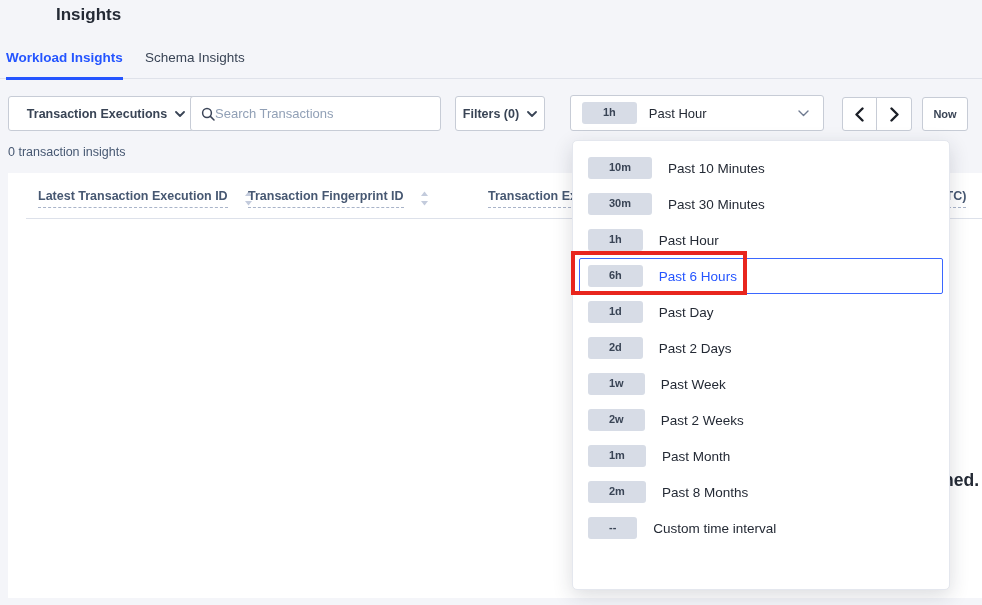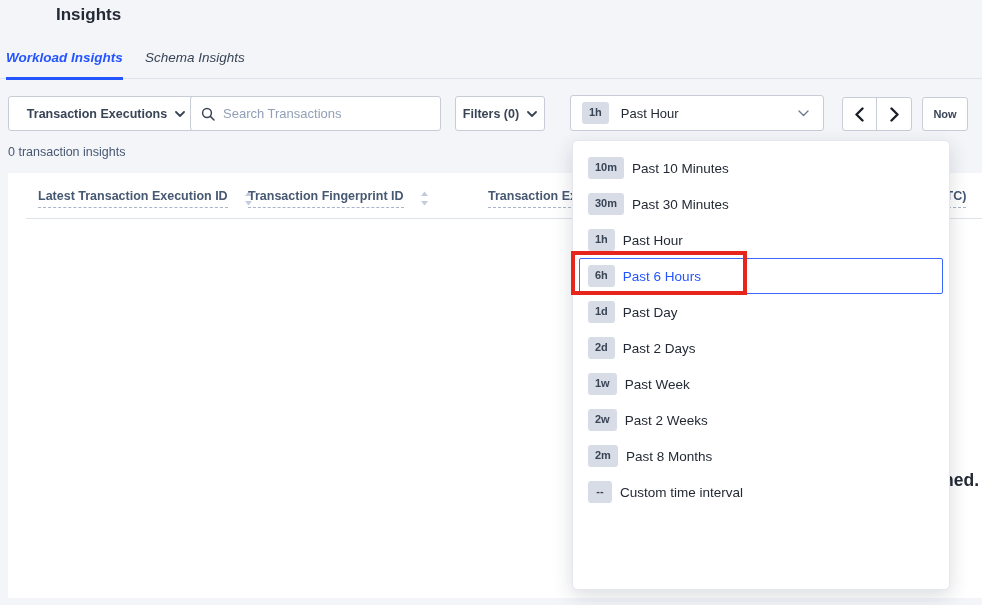--- a/index.html
+++ b/index.html
@@ -4,53 +4,53 @@
 <style>
   * { margin:0; padding:0; box-sizing:border-box; }
   html,body { width:982px; height:605px; }
   body {
     position:relative; overflow:hidden;
     font-family:"Liberation Sans", sans-serif;
     background:#f4f5f9; color:#242a35;
   }
   
   .page-title { position:absolute; left:9px; top:5px; font-size:17px; font-weight:bold; color:#242a35;margin-left:47px; }
-  .tabbar { position:absolute; left:0; top:46px; width:982px; height:33px; border-bottom:1px solid #dfe2ea;font-style:italic; }
+  .tabbar { position:absolute; left:0; top:46px; width:982px; height:33px; border-bottom:1px solid #dfe2ea; }
   .tab { position:absolute; top:4px; font-size:13.5px; cursor:pointer; }
   .tab-active { left:6px; color:#2555ff; font-weight:bold; padding-bottom:12px; border-bottom:3px solid #2555ff; }
   .tab-idle { left:145px; color:#394455; }
   
   .btn {
     position:absolute; top:96px; height:35px; background:#fff;
     border:1px solid #c7ccd6; border-radius:3px;
     display:flex; align-items:center; justify-content:center; gap:8px;
     font-size:12.5px; font-weight:bold; color:#394455; cursor:pointer;
   }
   .btn-view { left:8px; width:196px; }
   .btn-filters { left:455px; width:90px; }
   .searchbox {
     position:absolute; left:190px; top:96px; width:251px; height:35px;
     background:#fff; border:1px solid #c7ccd6; border-radius:3px;
-    display:flex; align-items:center; padding:0 10px; gap:8px;
+    display:flex; align-items:center; padding:0 10px; 
   }
   .searchbox input {
     border:none; outline:none; flex:1; font-size:13px; color:#242a35;
     font-family:"Liberation Sans", sans-serif; background:transparent;
   }
   .searchbox input::placeholder { color:#91a0b6; }
   .timepicker {
     position:absolute; left:570px; top:95px; width:254px; height:36px;
     background:#fff; border:1px solid #c7ccd6; border-radius:3px;
     display:flex; align-items:center; padding:0 14px 0 11px; gap:12px; cursor:pointer;
   }
   .timepicker .tp-label { font-size:13px; color:#242a35; flex:1; }
   .badge {
     display:inline-block; background:#d7dce6; color:#394455;
     font-size:11px; font-weight:bold; border-radius:3px;
-    padding:4px 7px; min-width:24px; text-align:center; line-height:1.2;
+    padding:4px 21px; min-width:24px; text-align:center; line-height:1.2;
   }
   .range-arrows {
     position:absolute; left:842px; top:97px; width:70px; height:34px;
     background:#fff; border:1px solid #c7ccd6; border-radius:3px; display:flex;
   }
   .range-arrows .arrow {
     width:50%; display:flex; align-items:center; justify-content:center;
     color:#1b1f27; cursor:pointer;
   }
   .range-arrows .arrow:first-child { border-right:1px solid #c7ccd6; }
@@ -72,21 +72,21 @@
     position:absolute; top:297px; right:3px; white-space:nowrap;
     font-size:17.5px; font-weight:bold; color:#242a35;
   }
   
   .dropdown {
     position:absolute; left:572px; top:140px; width:378px; height:450px;
     background:#fff; border:1px solid #e4e7ee; border-radius:5px;
     box-shadow:0 6px 20px rgba(28,36,56,.16); z-index:10; padding:9px 6px;
   }
   .opt {
-    height:36px; display:flex; align-items:center; gap:8px;
+    height:36px; display:flex; align-items:center; gap:16px;
     padding:0 8px; border:1px solid transparent; border-radius:2px;
     font-size:13.5px; color:#242a35; cursor:pointer;
   }
   .opt .badge { margin:0; }
   .opt-selected { border-color:#3b67ff; }
   .opt-selected .opt-label { color:#2555ff; }
   
   .annotation-box {
     position:absolute; left:571px; top:251px; width:176px; height:44px;
     border:4px solid #e8251d; z-index:20; pointer-events:none;
@@ -227,20 +227,24 @@
   </div>
   <div class="opt">
     <span class="badge">1w</span>
     <span class="opt-label">Past Week</span>
   </div>
   <div class="opt">
     <span class="badge">2w</span>
     <span class="opt-label">Past 2 Weeks</span>
   </div>
   <div class="opt">
+    <span class="badge">1m</span>
+    <span class="opt-label">Past Month</span>
+  </div>
+  <div class="opt">
     <span class="badge">2m</span>
     <span class="opt-label">Past 8 Months</span>
   </div>
   <div class="opt">
     <span class="badge">--</span>
     <span class="opt-label">Custom time interval</span>
   </div>
 </div>
 
 <div class="annotation-box"></div>

